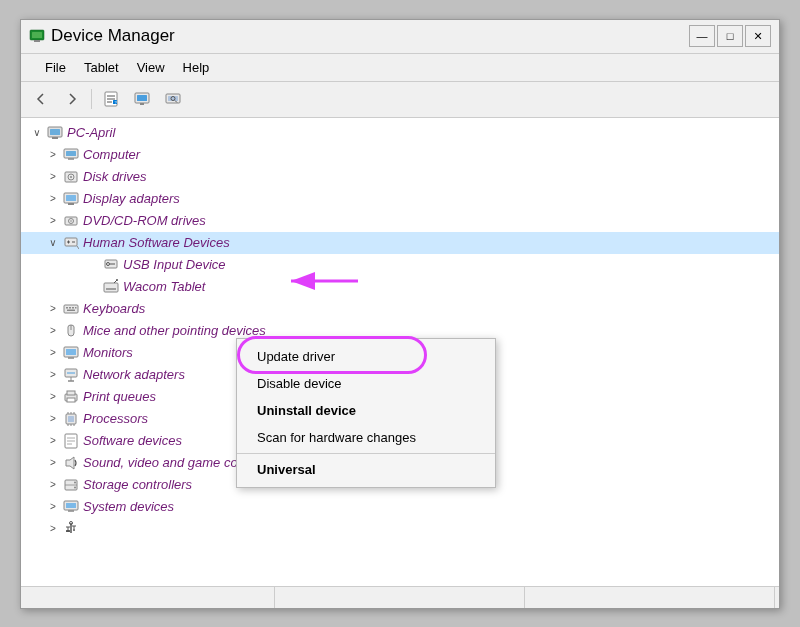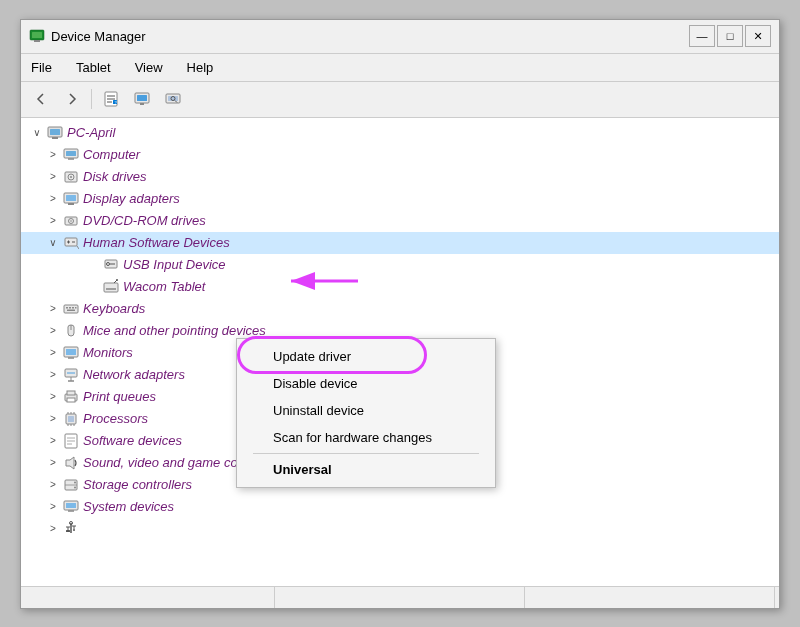--- a/index.html
+++ b/index.html
@@ -31,46 +31,46 @@
       justify-content: space-between;
       border-bottom: 1px solid #ccc;
       height: 34px;
     }
     .title-bar-left {
       display: flex;
       align-items: center;
       gap: 6px;
     }
     .title-text {
-      font-size: 13px;
+      font-size: 17px;
       font-weight: normal;
       color: #000;
     }
     .title-buttons {
       display: flex;
       gap: 2px;
     }
     .title-btn {
       width: 26px;
       height: 22px;
       background: #f0f0f0;
       border: 1px solid #aaa;
       cursor: pointer;
       display: flex;
       align-items: center;
       justify-content: center;
       font-size: 11px;
     }
     .menu-bar {
       display: flex;
-      padding: 2px 2px;
+      padding: 2px 16px;
       border-bottom: 1px solid #ccc;
       height: 28px;
       align-items: center;
-      gap: 8px;
+      gap: 2px;
     }
     .menu-item {
       padding: 3px 8px;
       cursor: pointer;
       color: #000;
     }
     .toolbar {
       display: flex;
       padding: 4px 6px;
       border-bottom: 1px solid #ccc;
@@ -147,31 +147,31 @@
     
     .context-menu {
       position: absolute;
       top: 220px;
       left: 215px;
       background: #f5f5f5;
       border: 1px solid #bbb;
       box-shadow: 2px 2px 8px rgba(0,0,0,0.25);
       width: 260px;
       z-index: 100;
-      padding: 4px 16px;
+      padding: 4px 0;
     }
     .ctx-item {
       padding: 6px 20px;
       cursor: pointer;
       color: #000;
       display: flex;
       align-items: center;
     }
     .ctx-item.uninstall {
-      font-weight: normal;
+      font-weight: bold;
       position: relative;
     }
     .ctx-item.properties {
       font-weight: bold;
     }
     .ctx-divider {
       height: 1px;
       background: #ccc;
       margin: 2px 0;
     }

